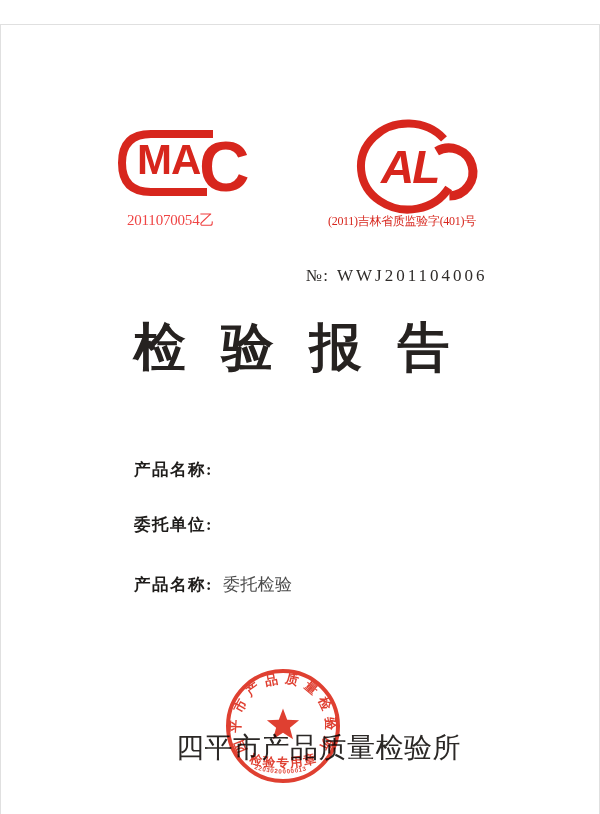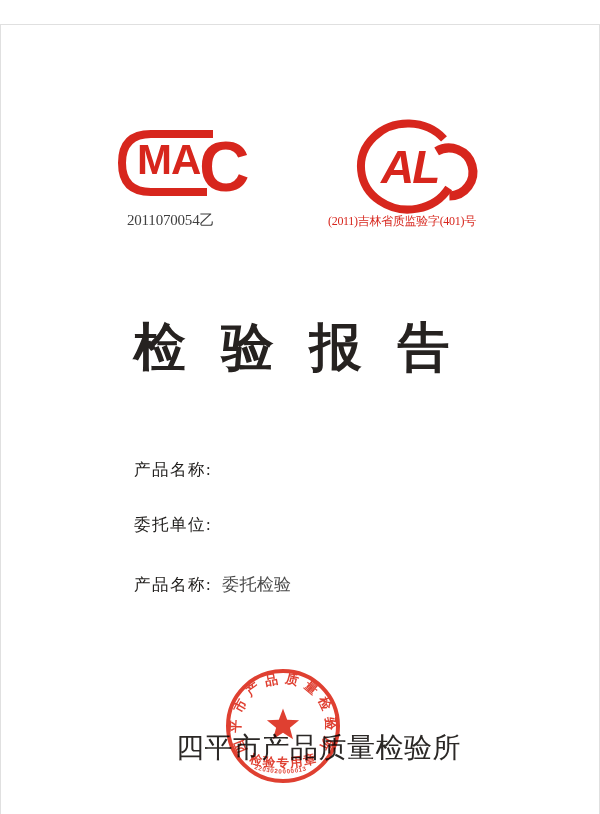--- a/index.html
+++ b/index.html
@@ -13,21 +13,21 @@
     font-family:"Liberation Sans", sans-serif;
     margin-top:24px;
   }
   
   .cma-block{position:absolute;left:116px;top:104px;width:132px;}
   .cma-svg{width:132px;height:68px;overflow:visible;display:block;}
   .cert-no{
     position:absolute;left:10px;top:82px;width:120px;
     font-family:"Liberation Serif", serif;
     font-size:15px;letter-spacing:-0.2px;
-    color:#404040;white-space:nowrap;
+    color:#ef4444;white-space:nowrap;
   }
   .cal-block{position:absolute;left:358px;top:97px;width:120px;}
   .cal-svg{width:118px;height:90px;overflow:visible;display:block;}
   .approval-no{
     position:absolute;left:-31px;top:91px;width:182px;
     font-family:"Liberation Serif", serif;
     font-weight:normal;
     font-size:12px;letter-spacing:-0.3px;
     color:#d7261d;white-space:nowrap;
   }
@@ -52,21 +52,21 @@
     box-sizing:border-box;
     color:#262220;white-space:nowrap;
   }
   
   .field-row{position:absolute;left:133px;display:flex;align-items:baseline;white-space:nowrap;}
   .field-row.row0{top:434px;}
   .field-row.row1{top:489px;}
   .field-row.row2{top:548px;}
   .field-label{
     font-family:"Liberation Serif", serif;
-    font-weight:normal;font-size:16.5px;letter-spacing:1.5px;
+    font-weight:bold;font-size:16.5px;letter-spacing:1.5px;
     color:#1e1c1a;margin-right:10px;
   }
   .field-value{
     font-family:"Liberation Serif", serif;
     font-size:17px;letter-spacing:0.3px;color:#4b4b4b;
   }
   
   .footer-org{
     position:absolute;left:175px;top:704px;
     font-family:"Liberation Sans", sans-serif;
@@ -105,20 +105,23 @@
 
   <div class="cal-block">
     <svg class="cal-svg" viewBox="0 0 118 90">
       <path class="red-stroke" stroke-width="8" d="M 85 16.9 A 47 43 0 1 0 89.7 66"></path>
       <text x="22" y="61" font-family="Liberation Sans, sans-serif" font-weight="bold" font-style="italic" font-size="46" letter-spacing="-2" class="red-fill">AL</text>
       <path class="red-stroke" stroke-width="9" d="M 77.6 29.4 A 24 24 0 1 1 90.4 74"></path>
     </svg>
     <div class="approval-no">(2011)吉林省质监验字(401)号</div>
   </div>
 
+  <div class="report-no">
+    <span class="no-label">№:</span><span class="no-value">WWJ201104006</span>
+  </div>
 
   <h1 class="title">检验报告</h1>
 
   <div class="field-row row0">
     <span class="field-label">产品名称:</span>
   </div>
   <div class="field-row row1">
     <span class="field-label">委托单位:</span>
   </div>
   <div class="field-row row2">

